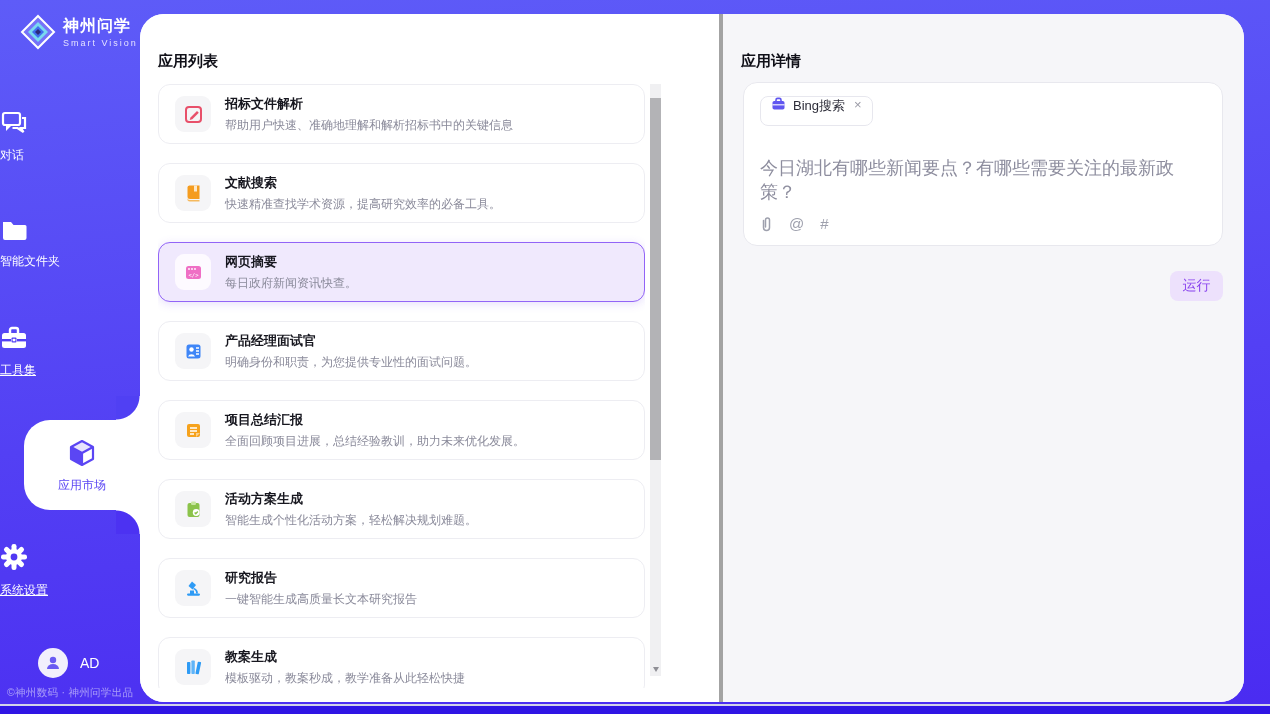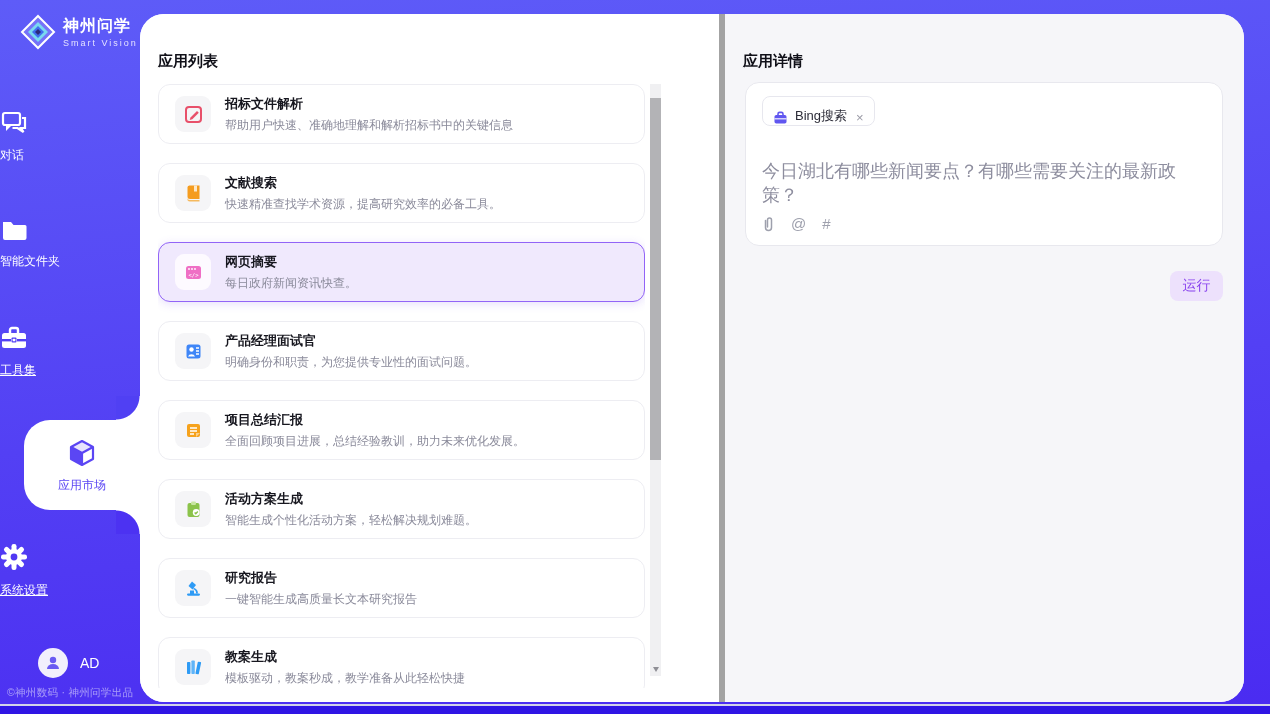--- a/index.html
+++ b/index.html
@@ -57,24 +57,24 @@
   
   .scrollbar { position:absolute; right:22px; top:70px; width:11px; height:592px; }
   .sb-track { position:absolute; top:0; bottom:0; width:11px; background:#f0f0f2; }
   .sb-thumb { position:absolute; top:14px; height:362px; width:11px; background:#b3b3b6; cursor:pointer; }
   .sb-arrow { position:absolute; width:11px; height:13px; background:#f0f0f2; display:flex; align-items:center; justify-content:center; cursor:pointer; }
   .sb-arrow.up { top:0; } .sb-arrow.down { bottom:0; }
   .tri-up { width:0; height:0; border-left:3.5px solid transparent; border-right:3.5px solid transparent; border-bottom:5px solid #8f8f96; }
   .tri-down { width:0; height:0; border-left:3.5px solid transparent; border-right:3.5px solid transparent; border-top:5px solid #8f8f96; }
 
   
-  .detail-panel { flex:1; background:#f6f6f9; border-left:6px solid #a3a3a3; position:relative;padding-left:16px; }
+  .detail-panel { flex:1; background:#f6f6f9; border-left:4px solid #a3a3a3; position:relative;padding-left:16px; }
   .detail-card { position:absolute; left:20px; right:21px; top:68px; height:164px; background:#fff;
     border:1px solid #e8e8ee; border-radius:14px; padding:13px 16px; }
-  .tool-tag { display:inline-flex; align-items:flex-end; gap:7px; padding:0 10px; height:30px;
+  .tool-tag { display:inline-flex; align-items:flex-start; gap:7px; padding:0 10px; height:30px;
     border:1px solid #e7e7ee; border-radius:8px; background:#fff; cursor:pointer; }
   .tool-tag .tag-label { font-size:13px; color:#2c2c38; }
   .tag-close { font-size:13px; color:#9a9aa6; margin-left:2px; cursor:pointer; }
   .query-text { margin-top:30px; font-size:18px; color:#8d8d9e; cursor:text; }
   .input-toolbar { position:absolute; left:16px; bottom:13px; display:flex; align-items:center; gap:16px; }
   .tb-icon { color:#9ea0ad; font-size:15px; cursor:pointer; display:flex; align-items:center; }
   .run-btn { position:absolute; top:257px; right:21px; width:53px; height:30px; background:#ede1fc;
     color:#8b46ee; border:none; border-radius:8px; font-size:14px; cursor:pointer;
     font-family:"Liberation Sans","DejaVu Sans",sans-serif; }
 </style>

